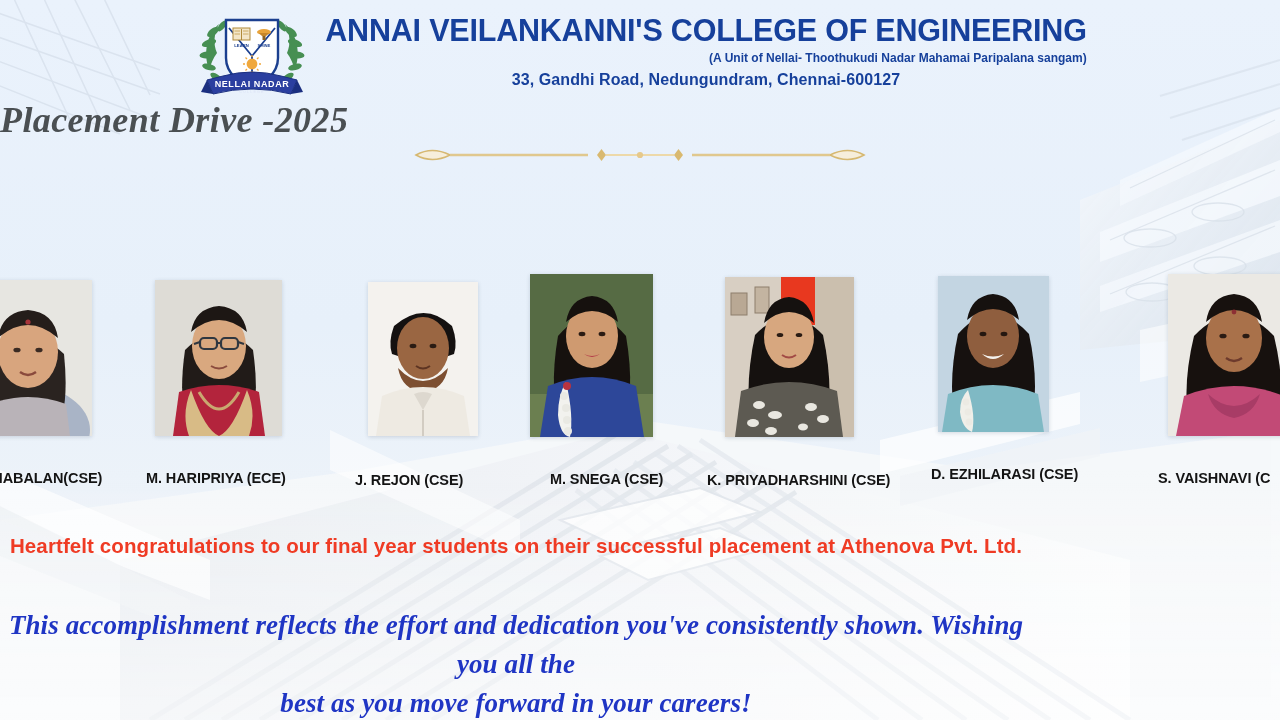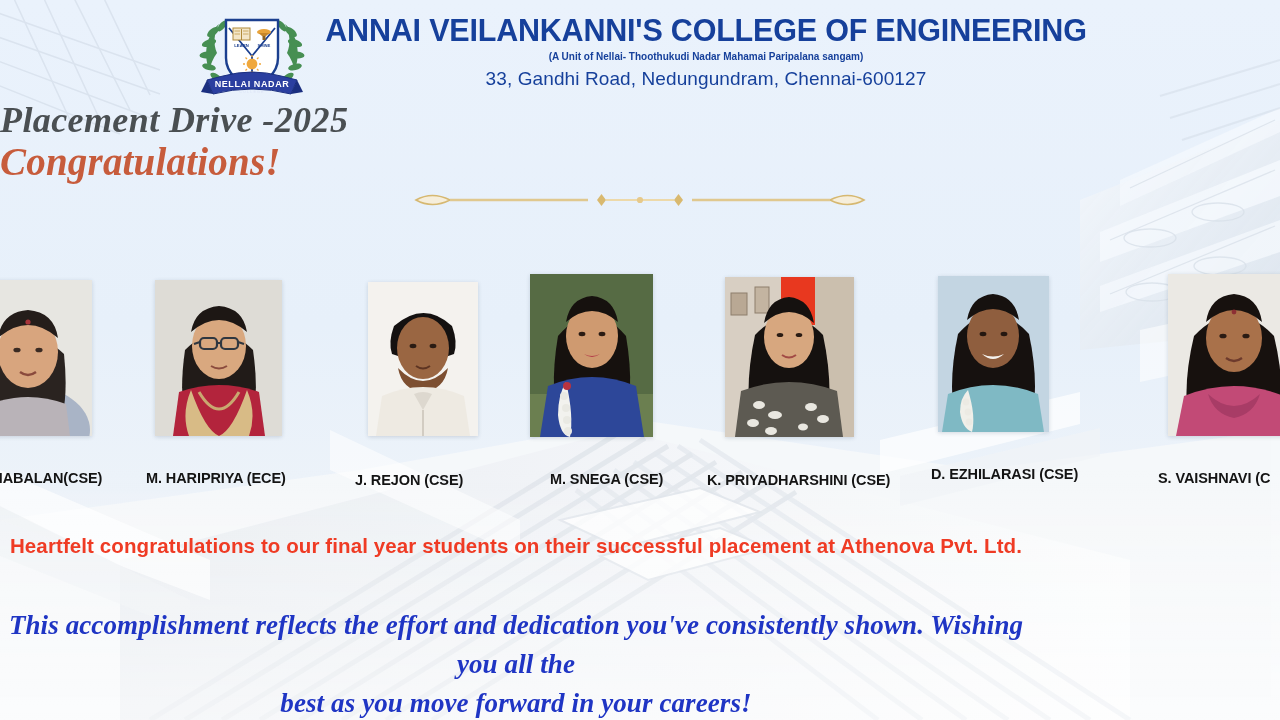--- a/index.html
+++ b/index.html
@@ -28,27 +28,27 @@
   .logo-wrap { width: 118px; height: 96px; flex: 0 0 auto; }
   .logo-wrap svg { width: 118px; height: 96px; display:block; }
   .head-text { padding-top: 8px; }
   .college-name {
     font-size: 30.5px; font-weight: 700; color: #16409b;
     letter-spacing: -0.2px; line-height: 1.05;
     text-align: center; white-space: nowrap;
     font-family: "Liberation Sans", sans-serif;
   }
   .unit-line {
-    margin-top: 5px; text-align: center;
-    font-size: 10px; font-weight: 600; color: #16409b;
+    margin-top: 5px; text-align: right;
+    font-size: 12px; font-weight: 600; color: #16409b;
     white-space: nowrap;
   }
   .address-line {
     margin-top: 6px; text-align: center;
-    font-size: 19px; font-weight: 400; color: #16409b;
+    font-size: 16px; font-weight: 700; color: #16409b;
     white-space: nowrap; letter-spacing: 0.1px;
   }
 
   
   .title-block {
     position: absolute; top: 102px; left: 0; width: 1280px; 
   }
   .drive-title {
     font-family: "Liberation Serif", serif;
     font-style: italic; font-weight: 700;
@@ -262,21 +262,20 @@
 
     <div class="head-text">
       <div class="college-name">ANNAI VEILANKANNI'S COLLEGE OF ENGINEERING</div>
       <div class="unit-line">(A Unit of Nellai- Thoothukudi Nadar Mahamai Paripalana sangam)</div>
       <div class="address-line">33, Gandhi Road, Nedungundram, Chennai-600127</div>
     </div>
   </div>
 
   <div class="title-block">
     <div class="drive-title">Placement Drive -2025</div>
-    <div class="congrats">Congratulations!</div>
     <div class="divider">
       <svg width="460" height="22" viewBox="0 0 460 22">
         <g stroke="#d6b871" fill="none" stroke-width="1.6">
           <path d="M6 11 Q22 2 40 11 Q22 20 6 11 Z" fill="#f6eedb"></path>
           <path d="M454 11 Q438 2 420 11 Q438 20 454 11 Z" fill="#f6eedb"></path>
         </g>
         <line x1="40" y1="11" x2="178" y2="11" stroke="#e0c88e" stroke-width="2.4"></line>
         <line x1="282" y1="11" x2="420" y2="11" stroke="#e0c88e" stroke-width="2.4"></line>
         <line x1="196" y1="11" x2="264" y2="11" stroke="#edd9a9" stroke-width="1.8"></line>
         <polygon points="187,11 191.5,5 196,11 191.5,17" fill="#d9b96f"></polygon>

